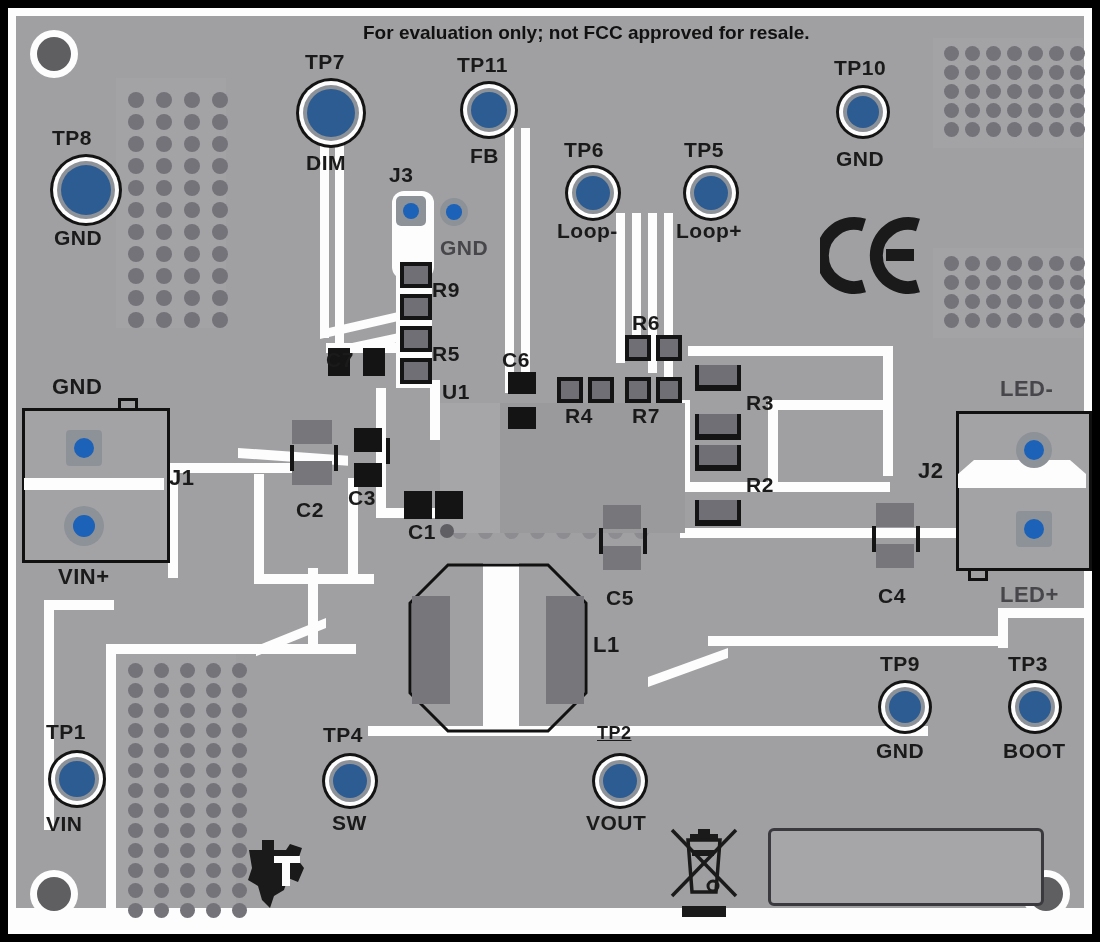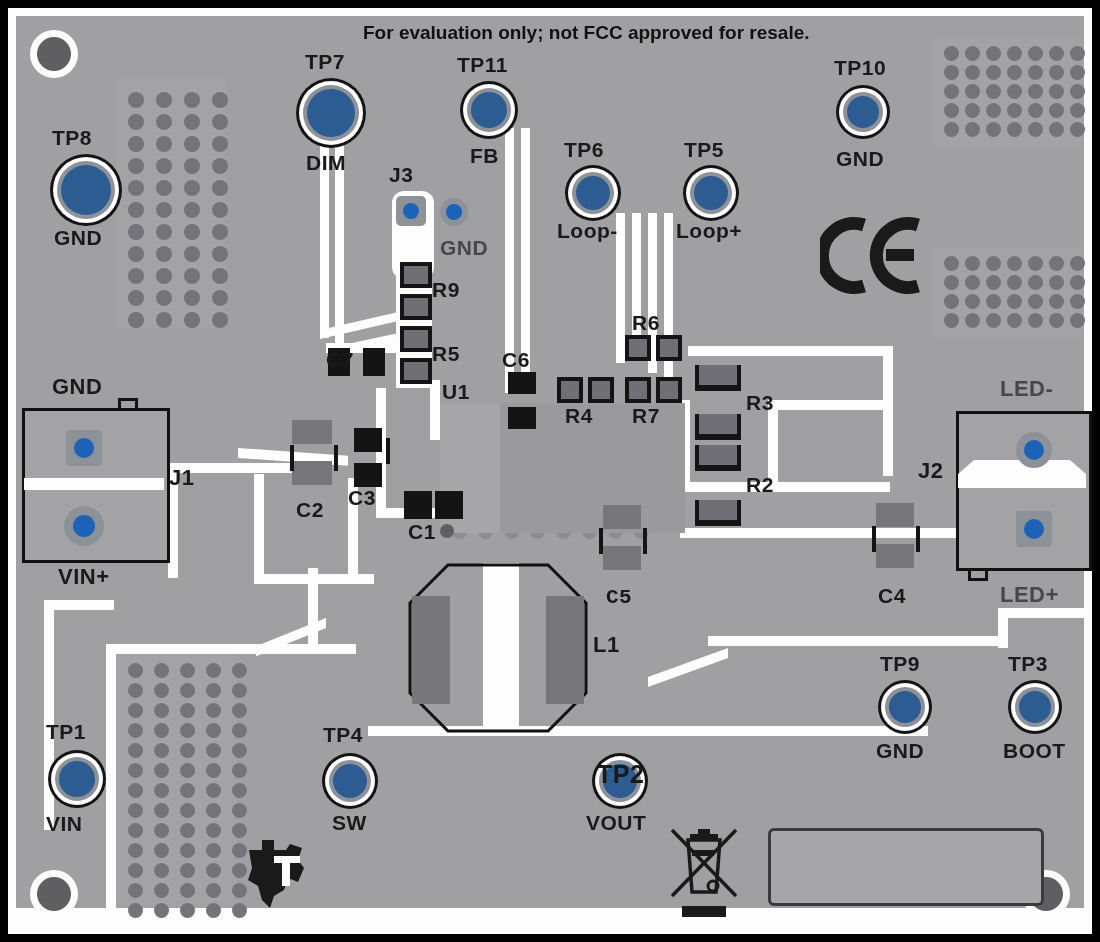--- a/index.html
+++ b/index.html
@@ -441,21 +441,21 @@
         <i class="b"></i>
       </div>
     <div class="lbl" style="left:315px;top:715px;font-size:21px;">TP4</div>
     <div class="lbl" style="left:324px;top:803px;font-size:21px;">SW</div>
 
     <div class="tp" style="left:584px;top:745px;width:56px;height:56px;">
         <i class="w"></i>
         <i class="g"></i>
         <i class="b"></i>
       </div>
-    <div class="lbl" style="left:589px;top:752px;font-size:25px;">TP2</div>
+    <div class="lbl" style="left:589px;top:715px;font-size:18px;text-decoration:underline;">TP2</div>
     <div class="lbl" style="left:578px;top:803px;font-size:21px;">VOUT</div>
 
     <div class="tp" style="left:870px;top:672px;width:54px;height:54px;">
         <i class="w"></i>
         <i class="g"></i>
         <i class="b"></i>
       </div>
     <div class="lbl" style="left:872px;top:644px;font-size:21px;">TP9</div>
     <div class="lbl" style="left:868px;top:731px;font-size:21px;">GND</div>
 
@@ -578,21 +578,21 @@
 
     <div class="term" style="left:396px;top:483px;width:28px;height:28px;"></div>
     <div class="term" style="left:427px;top:483px;width:28px;height:28px;"></div>
     <div class="lbl" style="left:400px;top:512px;font-size:21px;">C1</div>
     <div class="via" style="left:432px;top:516px;width:14px;height:14px;background:#5e5e63;"></div>
 
     <div class="pad" style="left:595px;top:497px;width:38px;height:24px;"></div>
     <div class="pad" style="left:595px;top:538px;width:38px;height:24px;"></div>
     <div class="term" style="left:591px;top:520px;width:4px;height:26px;"></div>
     <div class="term" style="left:635px;top:520px;width:4px;height:26px;"></div>
-    <div class="lbl" style="left:598px;top:578px;font-size:21px;font-family:Liberation Mono, monospace;">C5</div>
+    <div class="lbl" style="left:598px;top:578px;font-size:21px;">C5</div>
 
     <div class="pad" style="left:868px;top:495px;width:38px;height:24px;"></div>
     <div class="pad" style="left:868px;top:536px;width:38px;height:24px;"></div>
     <div class="term" style="left:864px;top:518px;width:4px;height:26px;"></div>
     <div class="term" style="left:908px;top:518px;width:4px;height:26px;"></div>
     <div class="lbl" style="left:870px;top:576px;font-size:21px;">C4</div>
 
     <svg style="position:absolute;left:400px;top:555px;width:180px;height:170px;overflow:visible;">
       <polygon points="40,2 140,2 178,40 178,130 140,168 40,168 2,130 2,40" fill="none" stroke="#111" stroke-width="3"></polygon>
     </svg>

